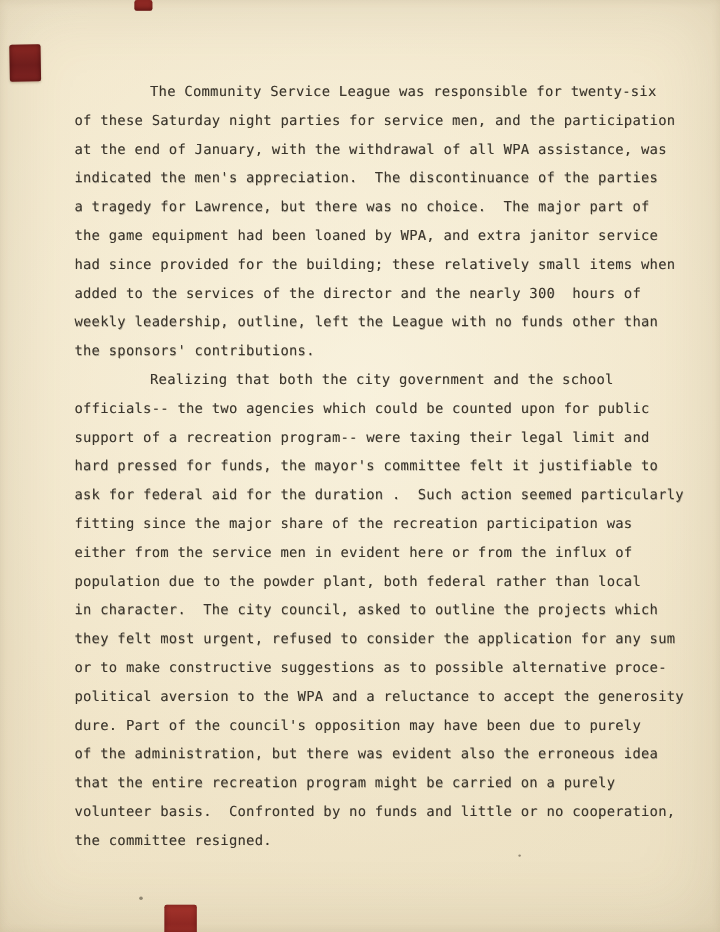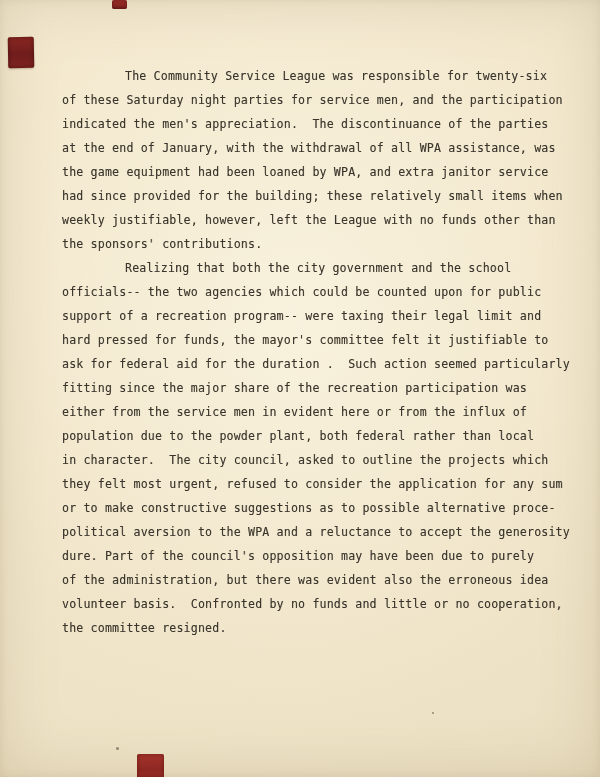--- a/index.html
+++ b/index.html
@@ -93,41 +93,44 @@
   <div class="mark mark-left"></div>
   <div class="mark mark-bottom"></div>
   <div class="speck speck-bottom-left"></div>
   <div class="speck speck-right"></div>
 
   <div class="text-block">
 
     <div>
       <div class="line indent">The Community Service League was responsible for twenty-six</div>
       <div class="line">of these Saturday night parties for service men, and the participation</div>
+      <div class="line">at the end of January, with the withdrawal of all WPA assistance, was</div>
       <div class="line">indicated the men's appreciation.  The discontinuance of the parties</div>
-      <div class="line">at the end of January, with the withdrawal of all WPA assistance, was</div>
+      <div class="line">a tragedy for Lawrence, but there was no choice.  The major part of</div>
       <div class="line">the game equipment had been loaned by WPA, and extra janitor service</div>
       <div class="line">had since provided for the building; these relatively small items when</div>
-      <div class="line">weekly justifiable, however, left the League with no funds other than</div>
+      <div class="line">added to the services of the director and the nearly 300  hours of</div>
+      <div class="line">weekly leadership, outline, left the League with no funds other than</div>
       <div class="line">the sponsors' contributions.</div>
     </div>
 
     <div>
       <div class="line indent">Realizing that both the city government and the school</div>
       <div class="line">officials-- the two agencies which could be counted upon for public</div>
       <div class="line">support of a recreation program-- were taxing their legal limit and</div>
       <div class="line">hard pressed for funds, the mayor's committee felt it justifiable to</div>
       <div class="line">ask for federal aid for the duration .  Such action seemed particularly</div>
       <div class="line">fitting since the major share of the recreation participation was</div>
       <div class="line">either from the service men in evident here or from the influx of</div>
       <div class="line">population due to the powder plant, both federal rather than local</div>
       <div class="line">in character.  The city council, asked to outline the projects which</div>
       <div class="line">they felt most urgent, refused to consider the application for any sum</div>
       <div class="line">or to make constructive suggestions as to possible alternative proce-</div>
       <div class="line">political aversion to the WPA and a reluctance to accept the generosity</div>
       <div class="line">dure. Part of the council's opposition may have been due to purely</div>
       <div class="line">of the administration, but there was evident also the erroneous idea</div>
+      <div class="line">that the entire recreation program might be carried on a purely</div>
       <div class="line">volunteer basis.  Confronted by no funds and little or no cooperation,</div>
       <div class="line">the committee resigned.</div>
     </div>
 
   </div>
 </div>
 
 </body></html>

